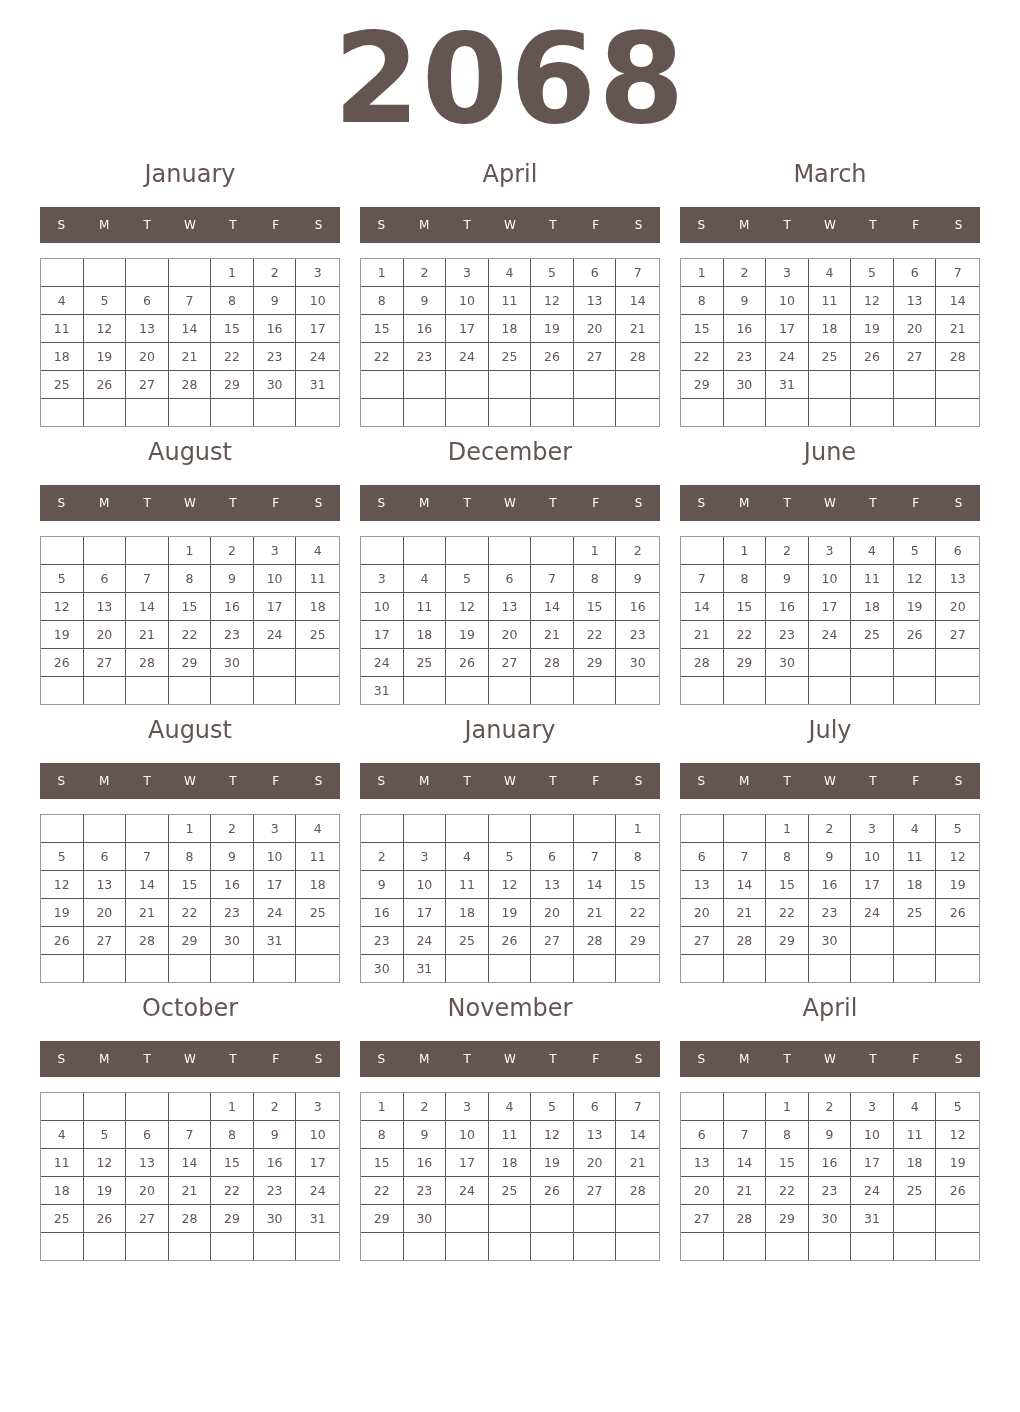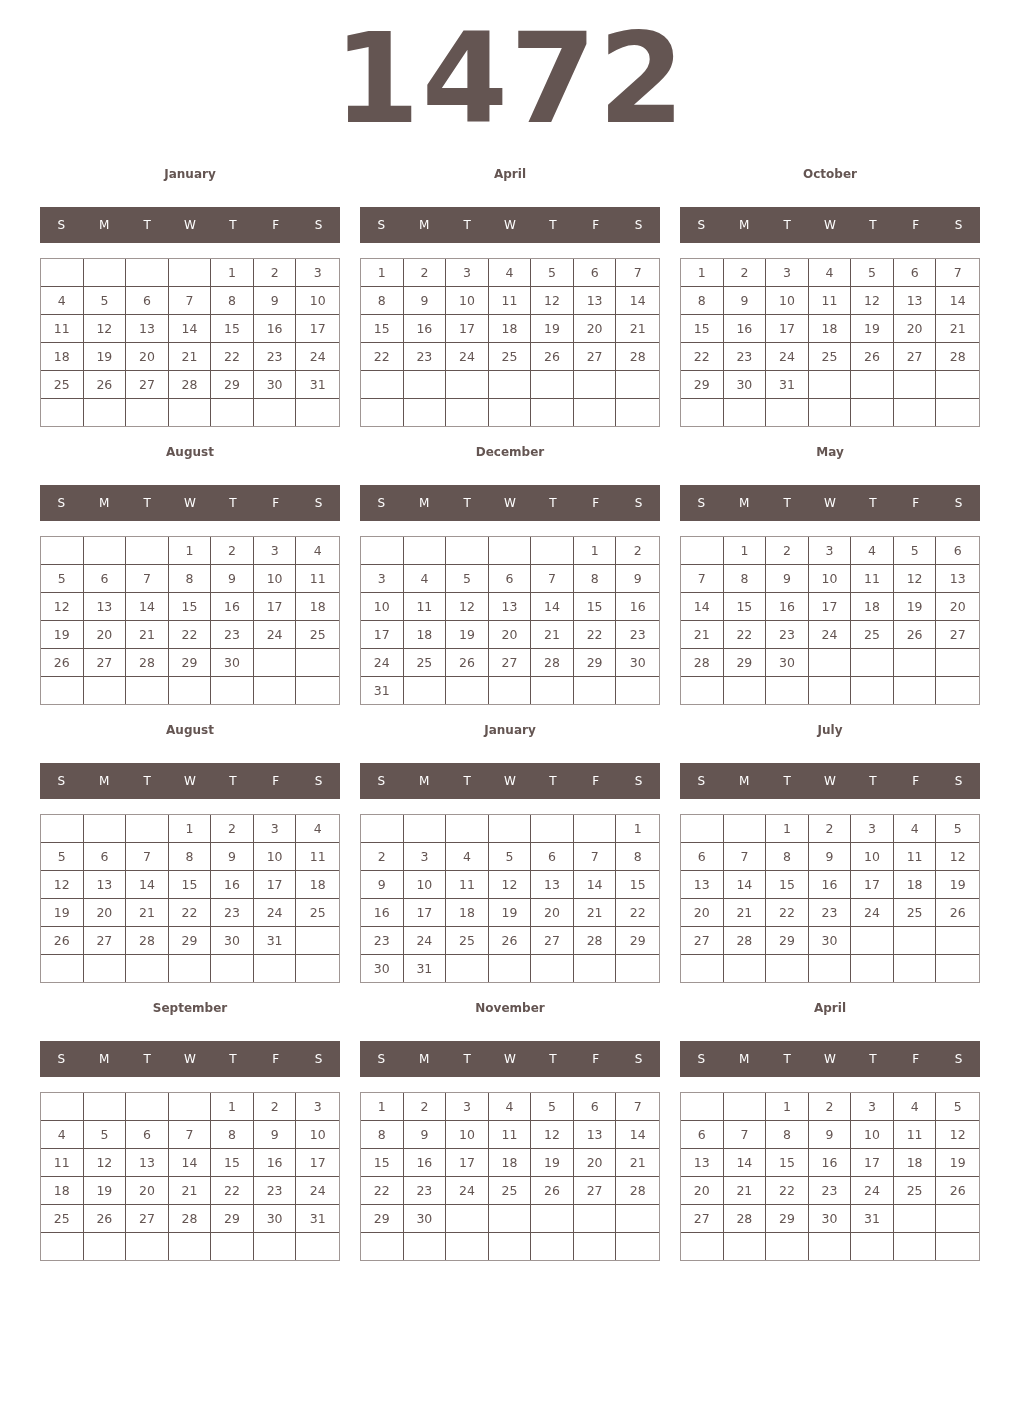--- a/index.html
+++ b/index.html
@@ -1,30 +1,30 @@
 <!DOCTYPE html>
 <html><head>
 <meta charset="utf-8">
 <style>
   html, body { margin:0; padding:0; background:#fff; }
   body { width:1020px; height:1412px; position:relative; font-family:"DejaVu Sans", sans-serif; color:#645552; overflow:hidden; }
   .year { position:absolute; top:14px; left:0; width:1020px; text-align:center; font-size:124px; font-weight:bold; line-height:130px; color:#645552; letter-spacing:2px; }
   .month { position:absolute; width:300px; }
-  .mname { position:absolute; top:0; left:0; width:300px; text-align:center; font-size:12px; font-weight:bold; line-height:24px; color:#645552; }
+  .mname { position:absolute; top:0; left:0; width:300px; text-align:center; font-size:24px; font-weight:normal; line-height:24px; color:#645552; }
   .dow { position:absolute; top:45px; left:0; width:300px; height:36px; background:#645552; display:flex; }
   .dow span { flex:1; text-align:center; line-height:36px; color:#fff; font-size:12px; }
   .grid { position:absolute; top:96px; left:0; width:298px; border:1px solid #a09694; display:grid; grid-template-columns:repeat(7, 1fr); }
   .cell { height:27px; border-right:1px solid #645552; border-bottom:1px solid #645552; text-align:center; line-height:27px; font-size:12.5px; color:#645552; }
   .cell:nth-child(7n) { border-right:none; }
   .cell.lastrow { border-bottom:none; }
 </style>
 </head>
 <body>
 
-<div class="year">1472</div>
+<div class="year">2068</div>
 <div id="months">
     <div class="month" style="left: 40px; top: 162px;">
       <div class="mname">January</div>
       <div class="dow">
         <span>S</span>
         <span>M</span>
         <span>T</span>
         <span>W</span>
         <span>T</span>
         <span>F</span>
@@ -125,21 +125,21 @@
         <div class="cell lastrow"></div>
         <div class="cell lastrow"></div>
         <div class="cell lastrow"></div>
         <div class="cell lastrow"></div>
         <div class="cell lastrow"></div>
         <div class="cell lastrow"></div>
         <div class="cell lastrow"></div>
       </div>
     </div>
     <div class="month" style="left: 680px; top: 162px;">
-      <div class="mname">October</div>
+      <div class="mname">March</div>
       <div class="dow">
         <span>S</span>
         <span>M</span>
         <span>T</span>
         <span>W</span>
         <span>T</span>
         <span>F</span>
         <span>S</span>
       </div>
       <div class="grid">
@@ -293,21 +293,21 @@
         <div class="cell lastrow">31</div>
         <div class="cell lastrow"></div>
         <div class="cell lastrow"></div>
         <div class="cell lastrow"></div>
         <div class="cell lastrow"></div>
         <div class="cell lastrow"></div>
         <div class="cell lastrow"></div>
       </div>
     </div>
     <div class="month" style="left: 680px; top: 440px;">
-      <div class="mname">May</div>
+      <div class="mname">June</div>
       <div class="dow">
         <span>S</span>
         <span>M</span>
         <span>T</span>
         <span>W</span>
         <span>T</span>
         <span>F</span>
         <span>S</span>
       </div>
       <div class="grid">
@@ -517,21 +517,21 @@
         <div class="cell lastrow"></div>
         <div class="cell lastrow"></div>
         <div class="cell lastrow"></div>
         <div class="cell lastrow"></div>
         <div class="cell lastrow"></div>
         <div class="cell lastrow"></div>
         <div class="cell lastrow"></div>
       </div>
     </div>
     <div class="month" style="left: 40px; top: 996px;">
-      <div class="mname">September</div>
+      <div class="mname">October</div>
       <div class="dow">
         <span>S</span>
         <span>M</span>
         <span>T</span>
         <span>W</span>
         <span>T</span>
         <span>F</span>
         <span>S</span>
       </div>
       <div class="grid">

